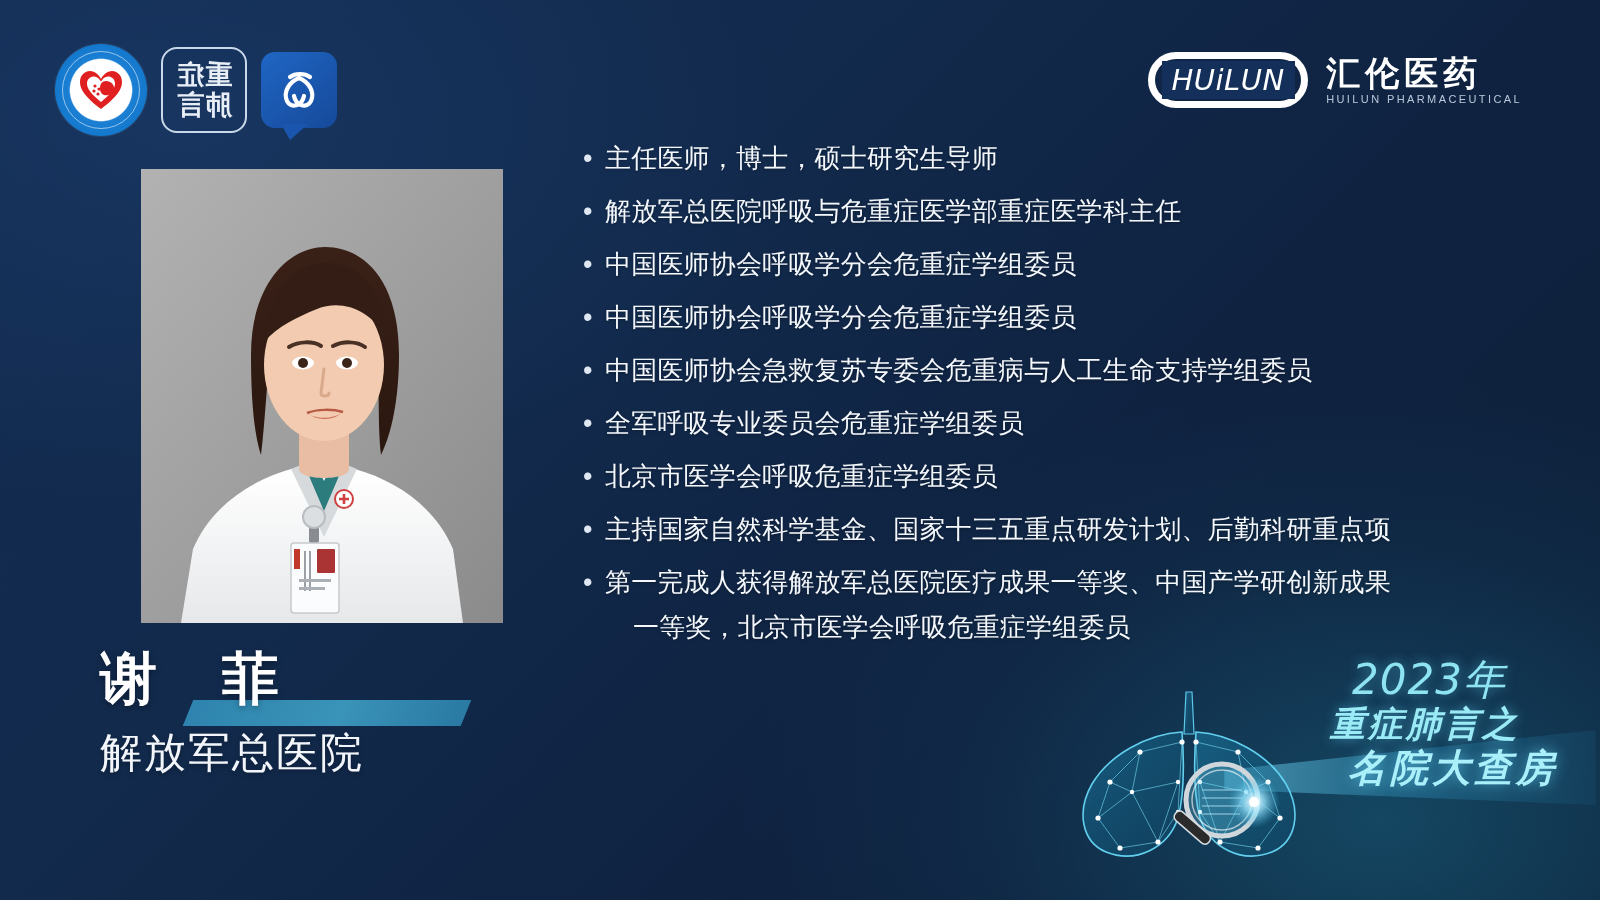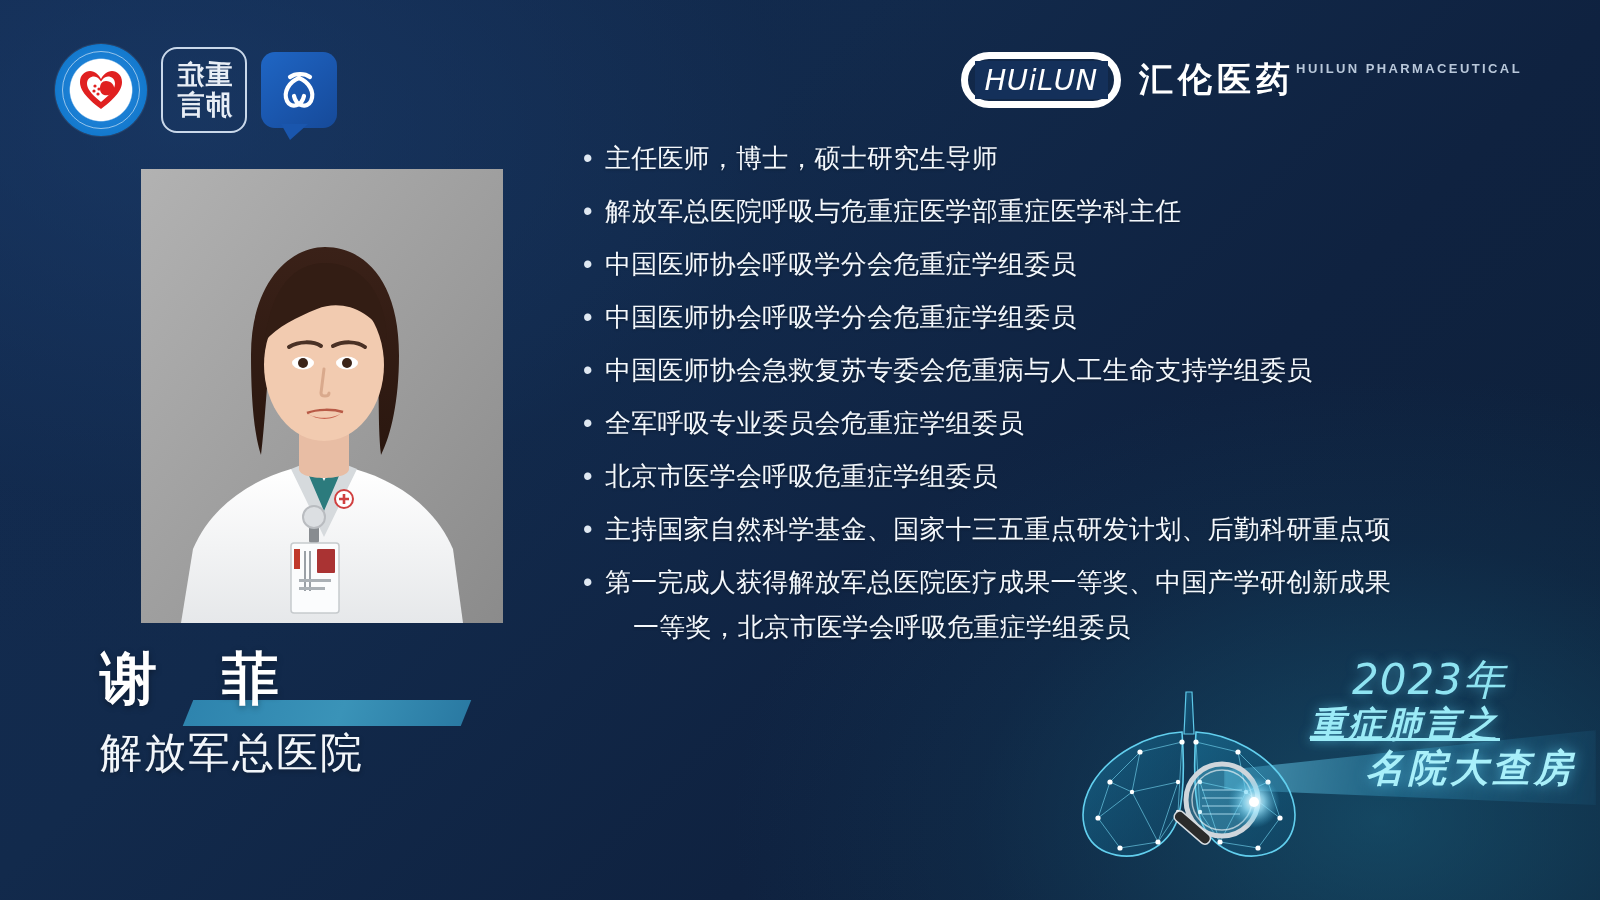--- a/index.html
+++ b/index.html
@@ -82,29 +82,29 @@
     border: 7px solid #ffffff; border-radius: 30px;
   }
   .brand-mark .wordmark {
     position: relative; z-index: 3;
     font-size: 29px; font-weight: 400; font-style: italic;
     letter-spacing: 0.5px; color: #ffffff;
     font-family: "DejaVu Sans", sans-serif;
     background: #14305a; padding: 2px 10px;
   }
   .brand-cn {
-    display: flex; flex-direction: row; align-items: flex-start; gap: 1px;
+    display: flex; flex-direction: column; align-items: flex-start; gap: 1px;
   }
   .brand-cn .cn {
     font-size: 34px; font-weight: 700; color: #ffffff; letter-spacing: 5px;
     line-height: 1.1;
     font-family: "DejaVu Sans", sans-serif;
   }
   .brand-cn .en {
-    font-size: 13px; color: #b9c8da; letter-spacing: 2.4px; font-weight: 700;
+    font-size: 11px; color: #b9c8da; letter-spacing: 2.4px; font-weight: 400;
   }
 
   
   .photo {
     position: absolute; left: 141px; top: 169px;
     width: 362px; height: 454px;
     background: linear-gradient(160deg,#a8a8a8 0%, #9a9a9a 40%, #8e8e8e 100%);
     overflow: hidden;
   }
   .photo svg { position: absolute; inset: 0; width: 100%; height: 100%; }
@@ -187,27 +187,27 @@
   .event .e-year {
     font-size: 42px; font-weight: 400; font-style: italic;
     color: #8fe4f2; letter-spacing: 1px; line-height: 1.12;
     text-shadow: 0 0 12px rgba(90,200,235,0.6);
     margin-right: 70px;
   }
   .event .e-line1 {
     font-size: 35px; font-weight: 800; font-style: italic;
     color: #9bebf7; letter-spacing: 3px; line-height: 1.2;
     text-shadow: 0 0 12px rgba(90,200,235,0.6);
-    margin-right: 76px;
-    text-decoration: underline;
+    margin-right: 56px;
   }
   .event .e-line2 {
     font-size: 38px; font-weight: 800; font-style: italic;
     color: #a9f0fa; letter-spacing: 4px; line-height: 1.25;
     text-shadow: 0 0 14px rgba(100,210,245,0.7);
+    text-align: center;
   }
 </style>
 </head>
 <body>
 
 <div id="slide">
 
   <div class="logo-row">
 
     <div class="emblem">

